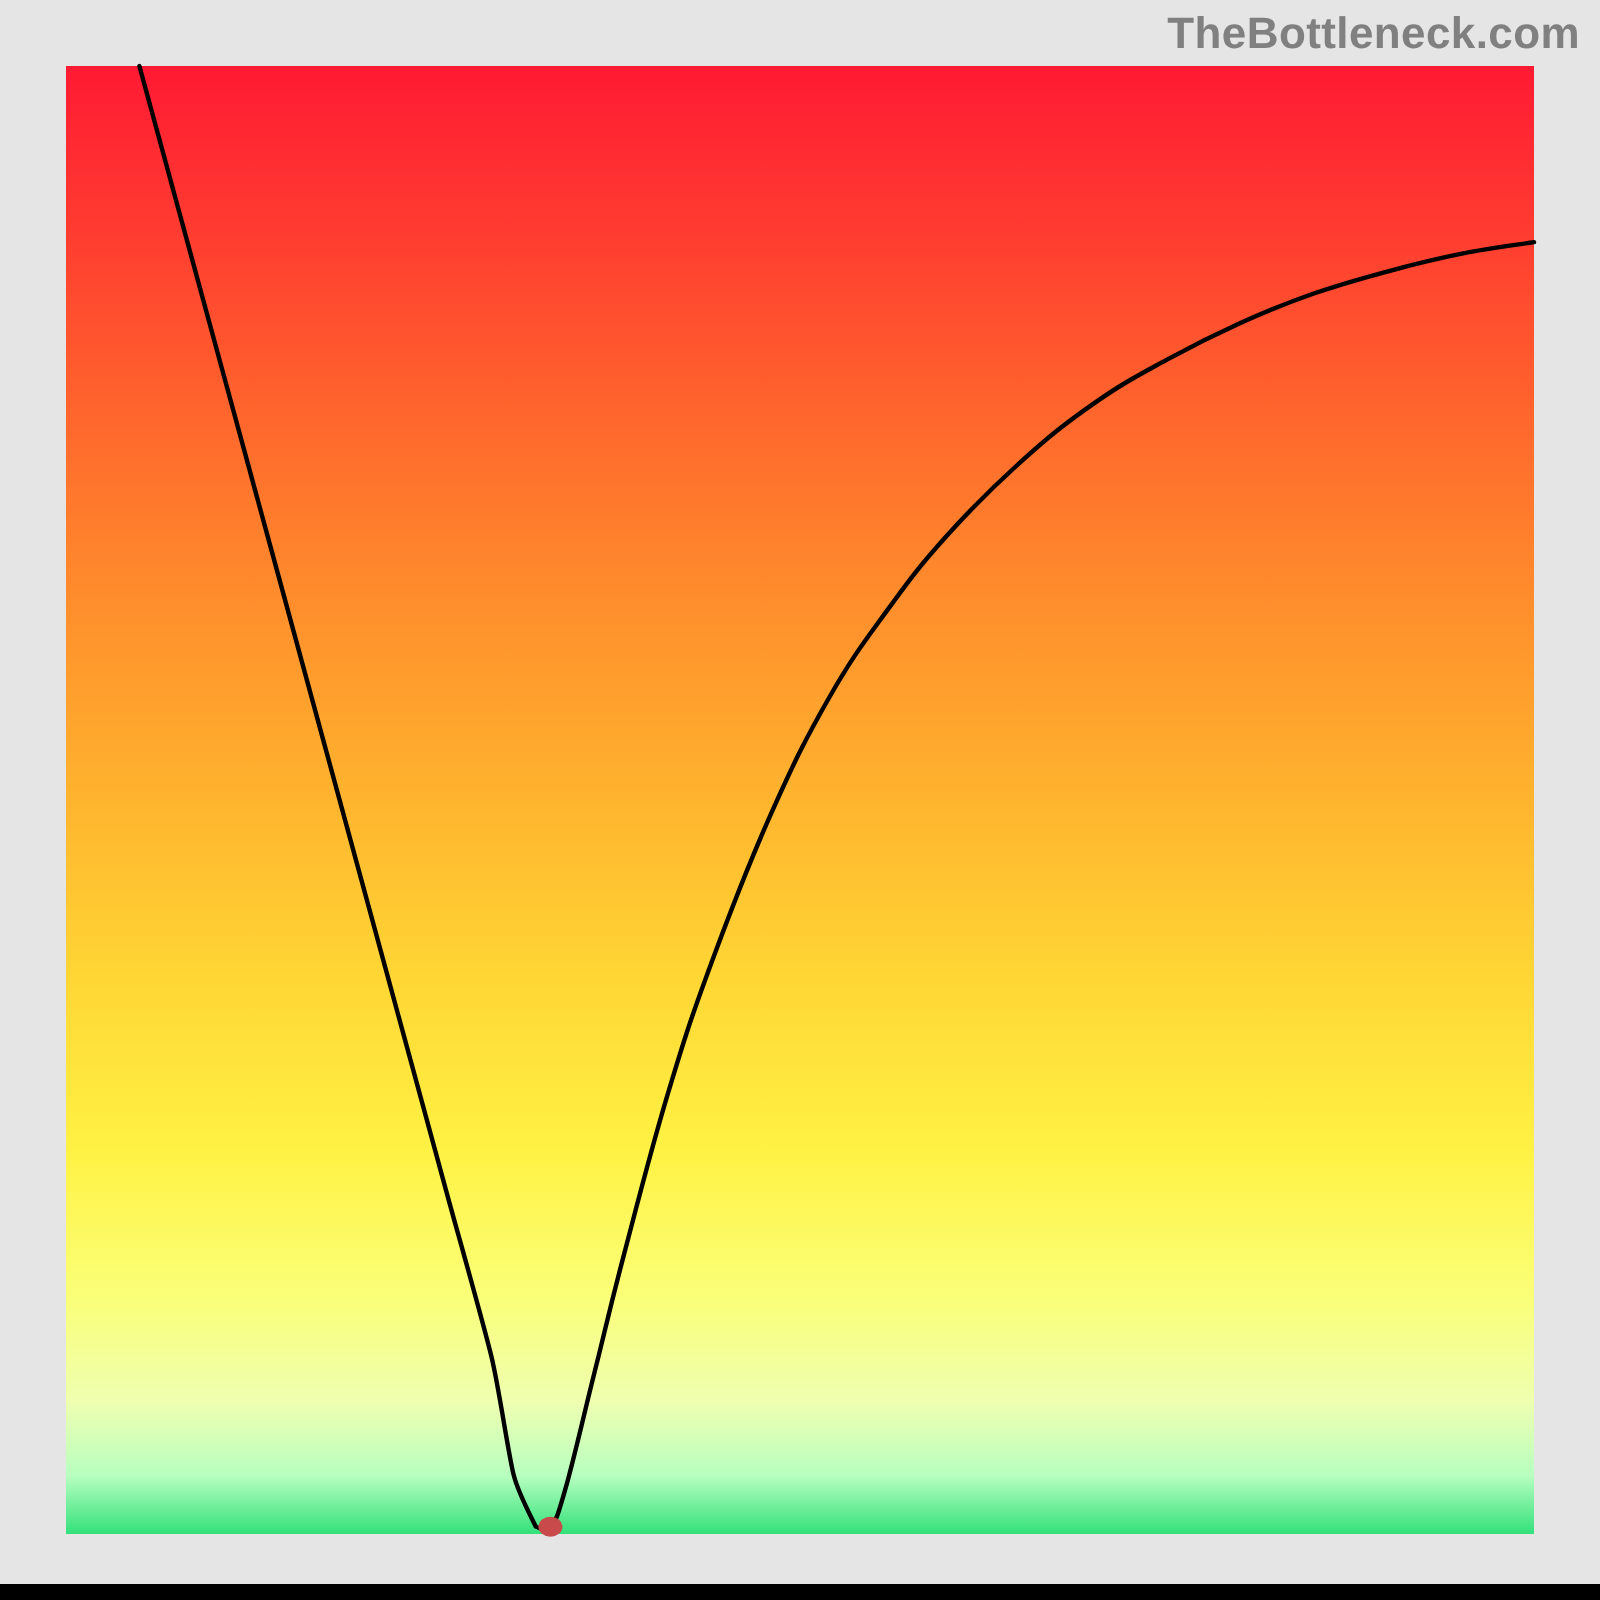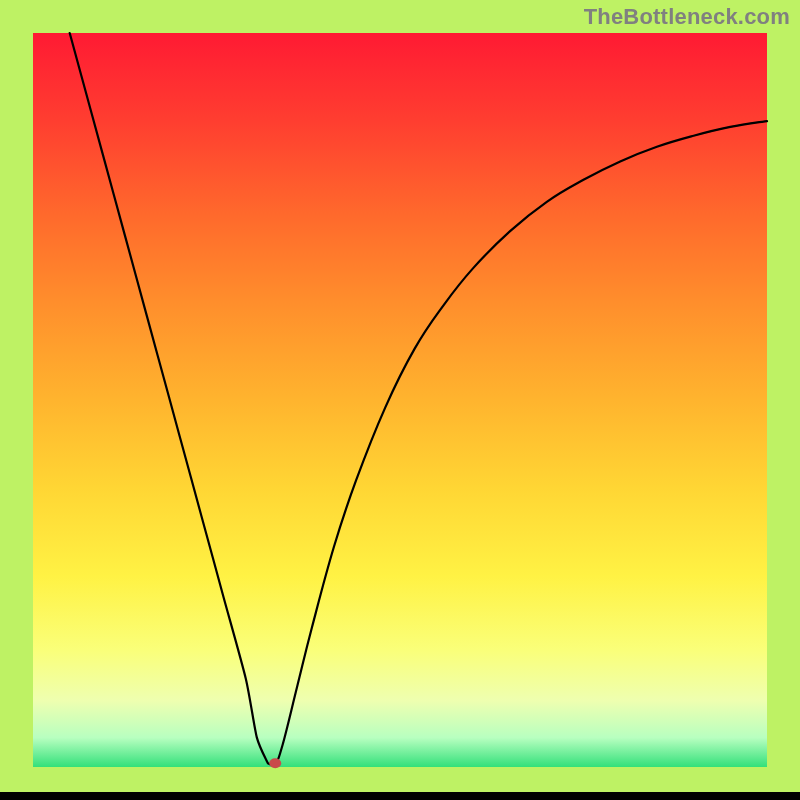--- a/index.html
+++ b/index.html
@@ -8,21 +8,21 @@
     width: 800px;
     height: 800px;
     background: #000;
     font-family: Arial, Helvetica, sans-serif;
     overflow: hidden;
   }
   .frame {
     position: relative;
     width: 800px;
     height: 792px;
-    background: #bef264;
+    background: #e5e5e5;
   }
   .watermark {
     position: absolute;
     top: 4px;
     right: 10px;
     color: #808080;
     font-size: 22px;
     font-weight: 600;
     letter-spacing: 0.2px;
     user-select: none;

